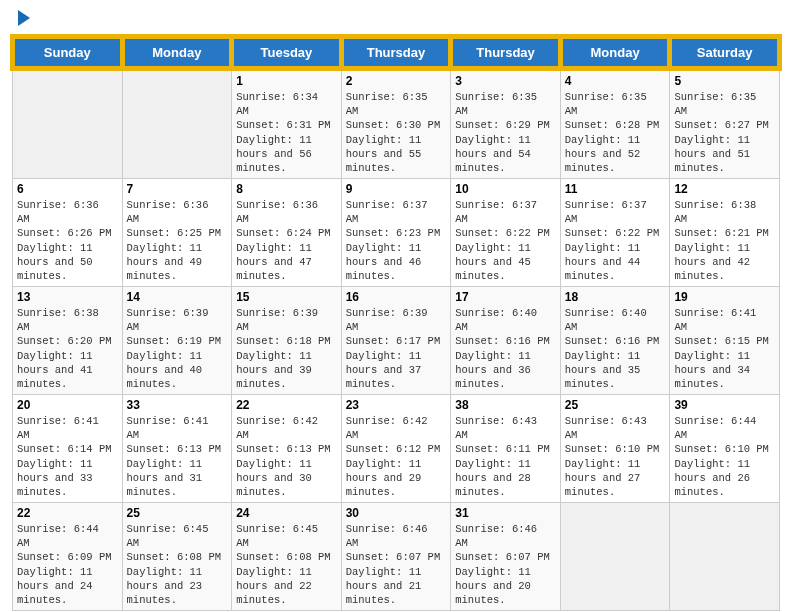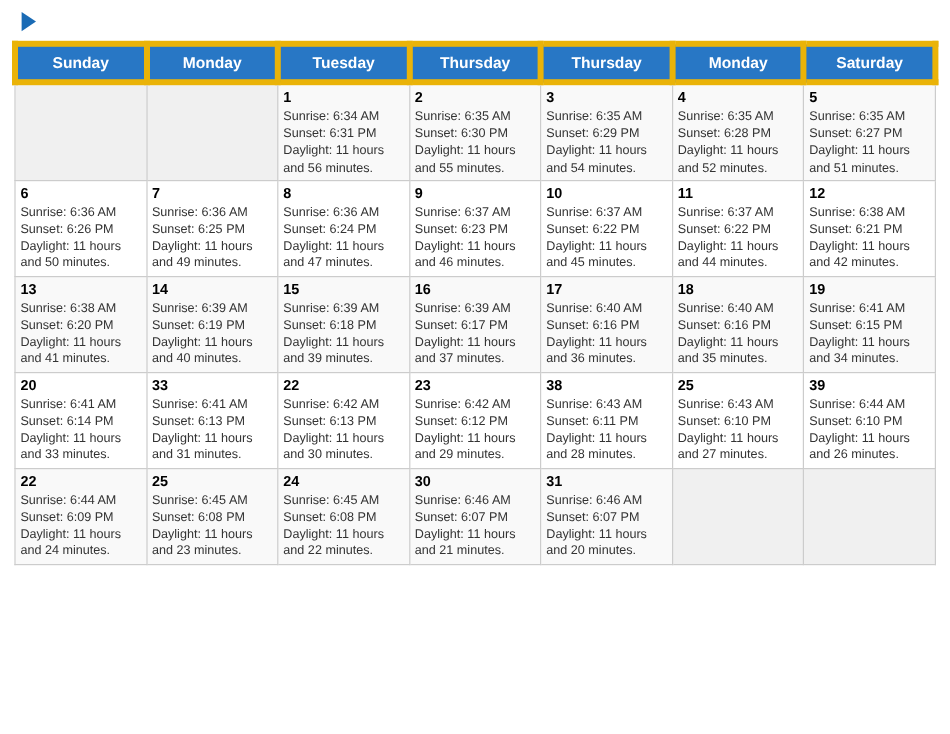--- a/index.html
+++ b/index.html
@@ -71,20 +71,21 @@
     .day-num {
       font-weight: bold;
       font-size: 12px;
       display: block;
       margin-bottom: 2px;
     }
     .day-info {
       font-size: 10.5px;
       color: #333;
       line-height: 1.35;
+      font-family: Liberation Mono, monospace;
     }
     td.empty { background: #f0f0f0 !important; }
   </style>
 </head>
 <body>
 
 <div class="header">
   <div class="logo">
     <span class="logo-general"></span>
     <span class="logo-blue">

